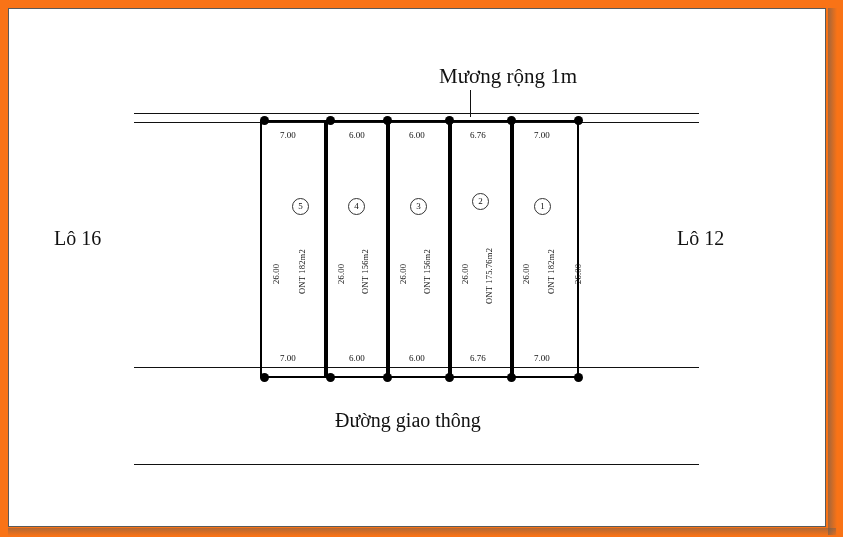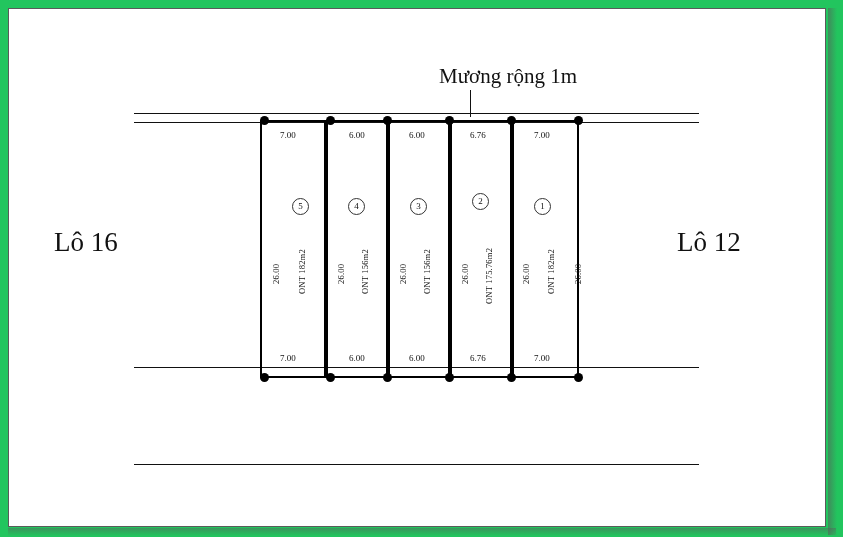--- a/index.html
+++ b/index.html
@@ -10,21 +10,21 @@
   body {
     width: 843px;
     height: 537px;
     font-family: "Liberation Serif", serif;
     overflow: hidden;
   }
   #page {
     position: relative;
     width: 843px;
     height: 537px;
-    background: #22c55e;
+    background: #f97316;
     box-sizing: border-box;
   }
   
   .frame {
     position: absolute;
     left: 8px;
     top: 8px;
     width: 818px;
     height: 519px;
     border: 1px solid #5a5a5a;
@@ -99,21 +99,21 @@
     border-radius: 50%;
     font-size: 9px;
     line-height: 14px;
     text-align: center;
     color: #111;
     background: #fff;
     font-family: "Liberation Serif", serif;
   }
   .big-label {
     position: absolute;
-    font-size: 27px;
+    font-size: 20px;
     color: #111;
     font-family: "Liberation Serif", serif;
     white-space: nowrap;
   }
   .title-muong {
     position: absolute;
     font-size: 21px;
     color: #111;
     font-family: "Liberation Serif", serif;
     white-space: nowrap;
@@ -142,20 +142,21 @@
 
     <div class="hline" style="left:125px; top:104px; width:565px;"></div>
     <div class="hline" style="left:125px; top:113px; width:565px;"></div>
 
     <div class="hline" style="left:125px; top:358px; width:565px;"></div>
     <div class="hline" style="left:125px; top:455px; width:565px;"></div>
 
     <div class="big-label" style="left:45px; top:218px;">Lô 16</div>
     <div class="big-label" style="left:668px; top:218px;">Lô 12</div>
 
+    <div class="label-duong" style="left:326px; top:400px;">Đường giao thông</div>
 
     <div class="plot" style="left:251px; top:111px; width:66px; height:258px;"></div>
     <div class="dimtop" style="left:271px; top:121px;">7.00</div>
     <div class="dimbot" style="left:271px; top:344px;">7.00</div>
     <div class="vtext" style="left:262px; top:275px;">26.00</div>
     <div class="vtext" style="left:288px; top:285px;">ONT 182m2</div>
     <div class="circle-num" style="left:283px; top:189px;">5</div>
 
     <div class="plot" style="left:317px; top:111px; width:62px; height:258px;"></div>
     <div class="dimtop" style="left:340px; top:121px;">6.00</div>

